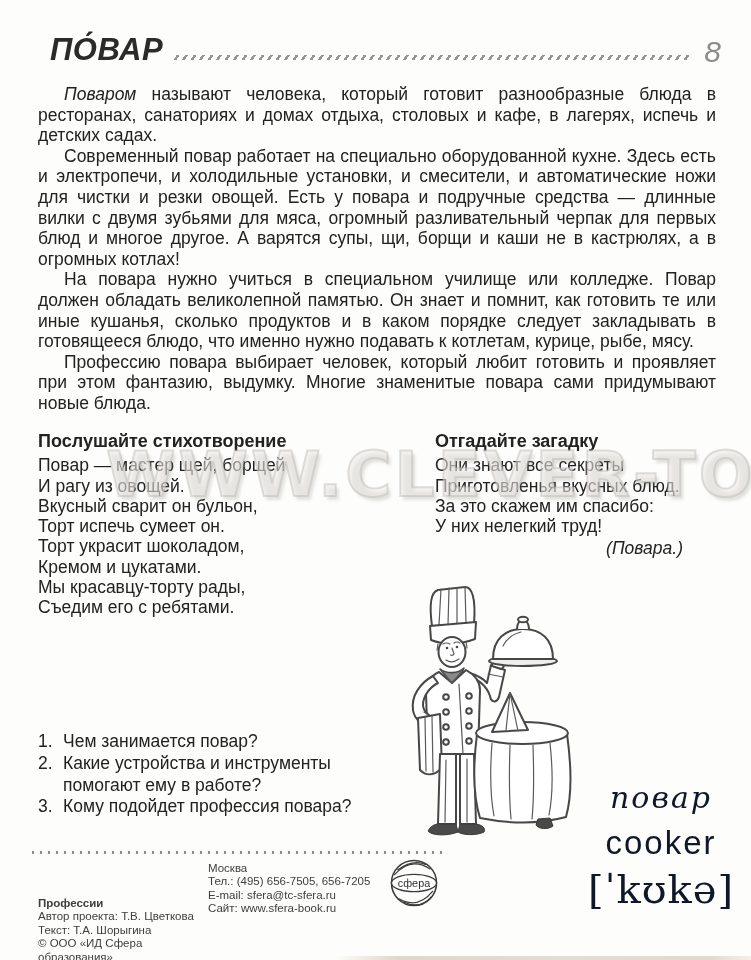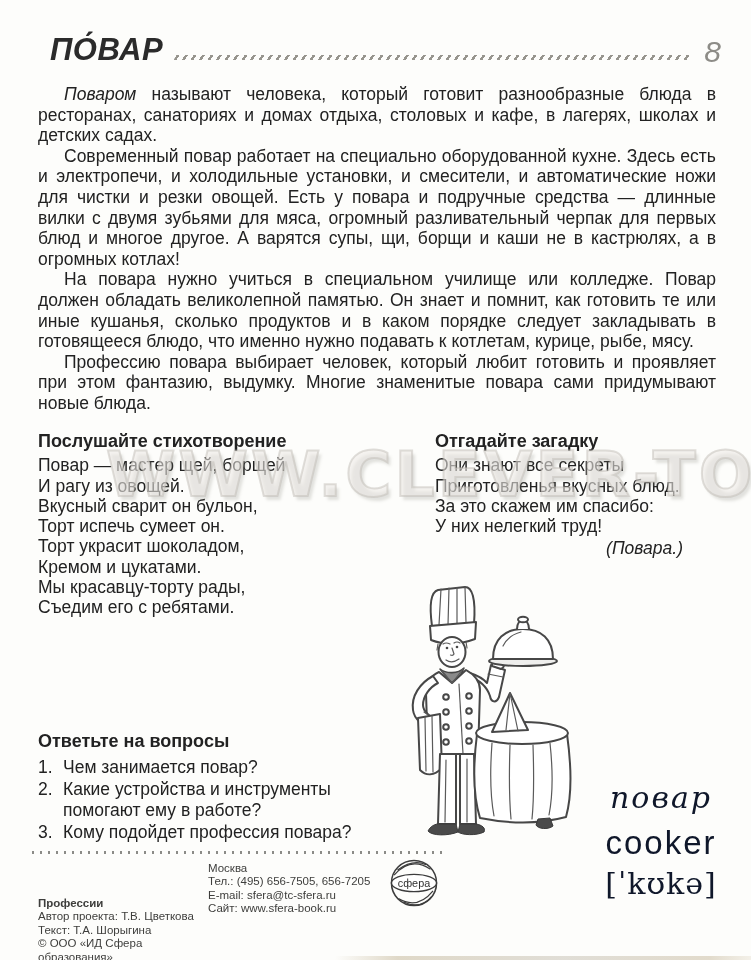--- a/index.html
+++ b/index.html
@@ -39,21 +39,21 @@
   .footer{position:absolute;left:38px;top:862px;width:404px;display:flex;
     font-size:11.5px;line-height:13.4px;color:#3e3e3c;}
   .f-left{width:170px;}
   .f-mid{width:182px;}
   .f-left div:first-child{font-weight:bold;margin-top:35px;}
   .logo{position:absolute;left:388px;top:857px;}
   
   .vocab{position:absolute;left:576px;top:780px;width:170px;text-align:center;color:#0f172a;}
   .vocab-ru{font-family:"DejaVu Serif",serif;font-style:italic;font-size:30px;letter-spacing:2px;}
   .vocab-en{font-size:33px;letter-spacing:2px;margin-top:9px;}
-  .vocab-tr{font-family:"DejaVu Serif",serif;font-size:30px;margin-top:4px;letter-spacing:1px;}
+  .vocab-tr{font-family:"DejaVu Serif",serif;font-size:40px;margin-top:4px;letter-spacing:1px;}
   
   .watermark{position:absolute;left:106px;top:438px;z-index:6;pointer-events:none;
     font-family:"DejaVu Sans",sans-serif;font-weight:bold;font-size:63px;letter-spacing:3px;
     white-space:nowrap;color:rgba(236,234,229,0.55);
     -webkit-text-stroke:2px rgba(188,185,178,0.45);
     text-shadow:3px 4px 3px rgba(128,126,120,0.22);}
   .bottom-edge{position:absolute;left:335px;right:0;bottom:0;height:4px;
     background:linear-gradient(90deg,rgba(190,170,130,0) 0%,rgba(168,148,104,0.35) 15%,
       rgba(150,140,118,0.28) 55%,rgba(175,155,115,0.35) 90%,rgba(190,170,130,0.15) 100%);}
   svg .ln1{fill:none;stroke:#5a5a5a;stroke-width:1.2;stroke-linecap:round;}
@@ -67,21 +67,21 @@
 
 <div class="page">
 
   <div class="header">
     <span class="title">ПО́ВАР</span>
     <span class="leader"></span>
     <span class="pagenum">8</span>
   </div>
 
   <div class="article">
-    <p><span class="lead-it">Поваром</span><span> называют человека, который готовит разнообразные блюда в ресторанах, санаториях и домах отдыха, столовых и кафе, в лагерях, школах и детских садах.</span></p>
+    <p><span class="lead-it">Поваром</span><span> называют человека, который готовит разнообразные блюда в ресторанах, санаториях и домах отдыха, столовых и кафе, в лагерях, испечь и детских садах.</span></p>
     <p><span class="lead-it"></span><span>Современный повар работает на специально оборудованной кухне. Здесь есть и электропечи, и холодильные установки, и смесители, и автоматические ножи для чистки и резки овощей. Есть у повара и подручные средства — длинные вилки с двумя зубьями для мяса, огромный разливательный черпак для первых блюд и многое другое. А варятся супы, щи, борщи и каши не в кастрюлях, а в огромных котлах!</span></p>
     <p><span class="lead-it"></span><span>На повара нужно учиться в специальном училище или колледже. Повар должен обладать великолепной памятью. Он знает и помнит, как готовить те или иные кушанья, сколько продуктов и в каком порядке следует закладывать в готовящееся блюдо, что именно нужно подавать к котлетам, курице, рыбе, мясу.</span></p>
     <p><span class="lead-it"></span><span>Профессию повара выбирает человек, который любит готовить и проявляет при этом фантазию, выдумку. Многие знаменитые повара сами придумывают новые блюда.</span></p>
   </div>
 
   <div class="poem">
     <div class="sec-heading">Послушайте стихотворение</div>
     <div>Повар — мастер щей, борщей</div>
     <div>И рагу из овощей.</div>
     <div>Вкусный сварит он бульон,</div>
@@ -157,21 +157,20 @@
     <ellipse class="wh" cx="142" cy="149" rx="46" ry="11"></ellipse>
     <path class="ln1" d="M112,159 C110,186 110,211 114,232 M130,161 C129,191 129,213 131,235 M153,161 C154,191 154,215 152,235 M170,159 C173,187 173,211 169,231"></path>
 
     <path class="wh" d="M130,109 L148,146 L112,148 Z"></path>
     <path class="ln1" d="M130,109 L126,146 M130,109 L138,147"></path>
 
     <path class="dk" d="M158,235 L170,234 L173,242 C168,246 158,245 156,241 Z"></path>
   </svg>
 
   <div class="questions">
-    <div class="sec-heading">Ответьте на вопросы</div>
     <div class="q">
       <span class="qnum">1.</span>
       <span class="qtext">Чем занимается повар?</span>
     </div>
     <div class="q">
       <span class="qnum">2.</span>
       <span class="qtext">Какие устройства и инструменты помогают ему в работе?</span>
     </div>
     <div class="q">
       <span class="qnum">3.</span>

